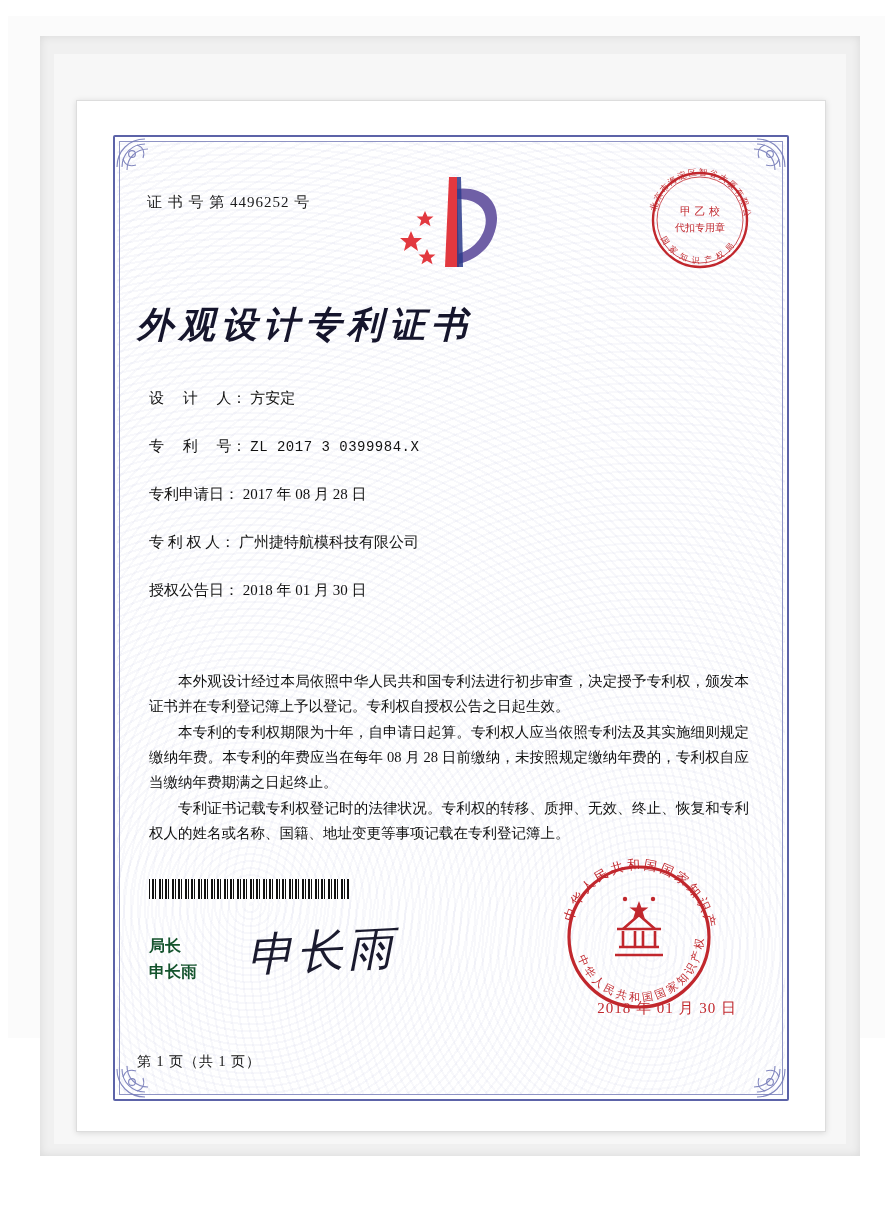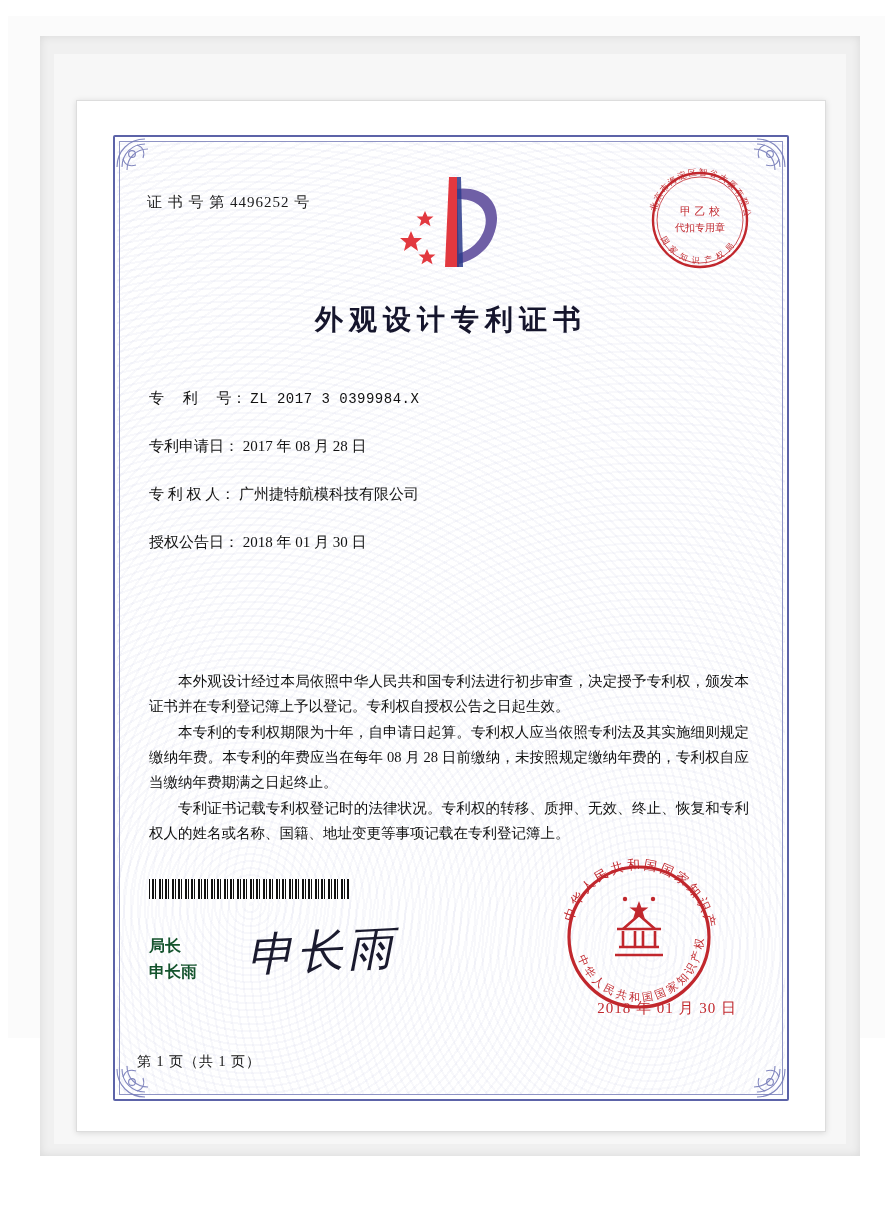--- a/index.html
+++ b/index.html
@@ -99,26 +99,26 @@
   .seal-top {
     position: absolute;
     right: 6px; top: 0px;
     width: 118px; height: 118px;
   }
 
   .main-title {
     position: absolute;
     left: 0; right: 0;
     top: 140px;
-    text-align: center;
-    font-size: 28px;
+    font-size: 36px;
     font-weight: bold;
     letter-spacing: 6px;
     color: #15152c;
     font-family: "DejaVu Serif", "Liberation Serif", serif;
+    font-style: italic;
   }
 
   .fields {
     position: absolute;
     left: 12px;
     top: 228px;
     right: 12px;
   }
   .field-row {
     font-size: 15px;
@@ -327,20 +327,24 @@
           </text>
           <text x="59" y="54" text-anchor="middle" font-size="11" fill="#c1272d" font-family="'DejaVu Serif',serif">甲 乙 校</text>
           <text x="59" y="70" text-anchor="middle" font-size="10" fill="#c1272d" font-family="'DejaVu Serif',serif">代扣专用章</text>
         </svg>
       </div>
 
       <div class="main-title">外观设计专利证书</div>
 
       <div class="fields">
         <div class="field-row">
+          <span class="field-label">设　 计　 人：</span>
+          <span class="field-value">方安定</span>
+        </div>
+        <div class="field-row">
           <span class="field-label">专　 利　 号：</span>
           <span class="field-value mono">ZL 2017 3 0399984.X</span>
         </div>
         <div class="field-row">
           <span class="field-label">专利申请日：</span>
           <span class="field-value">2017 年 08 月 28 日</span>
         </div>
         <div class="field-row">
           <span class="field-label">专 利 权 人：</span>
           <span class="field-value">广州捷特航模科技有限公司</span>

